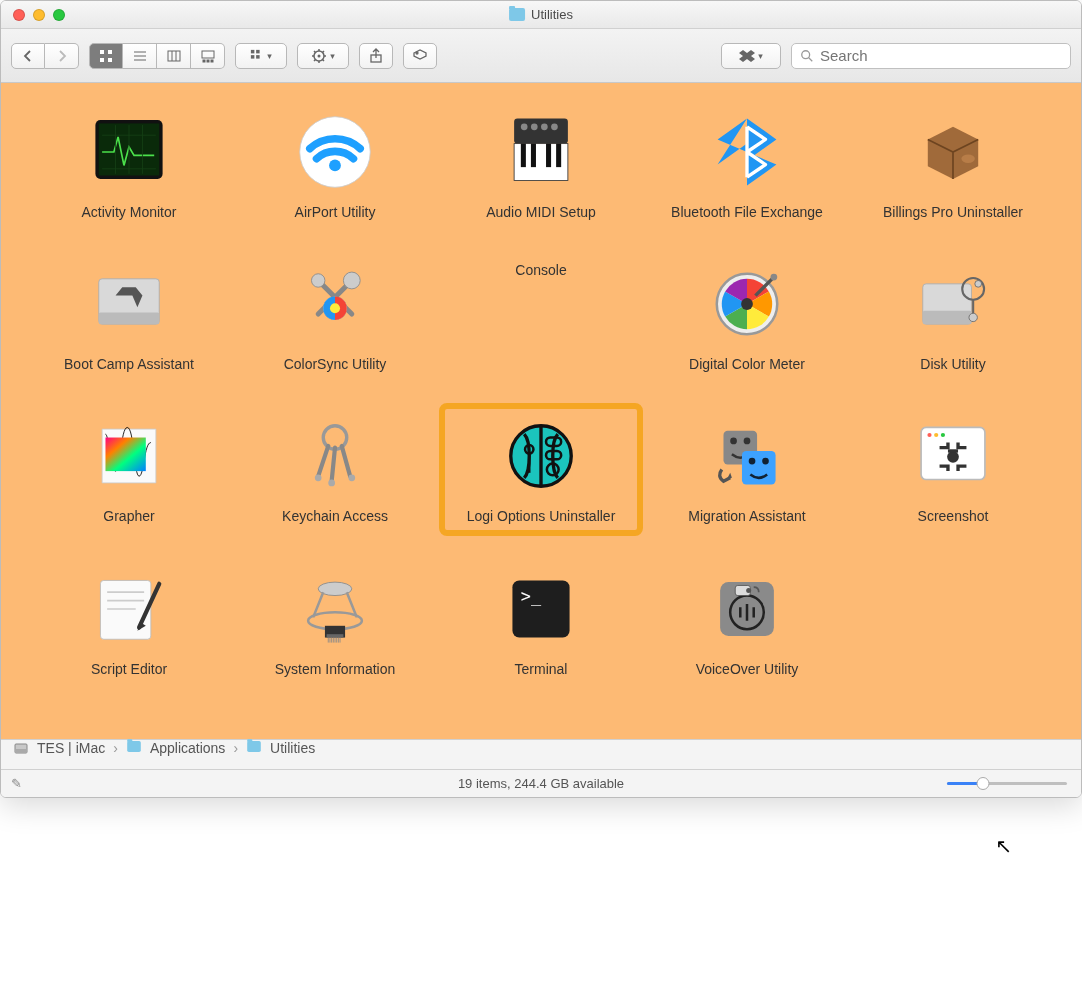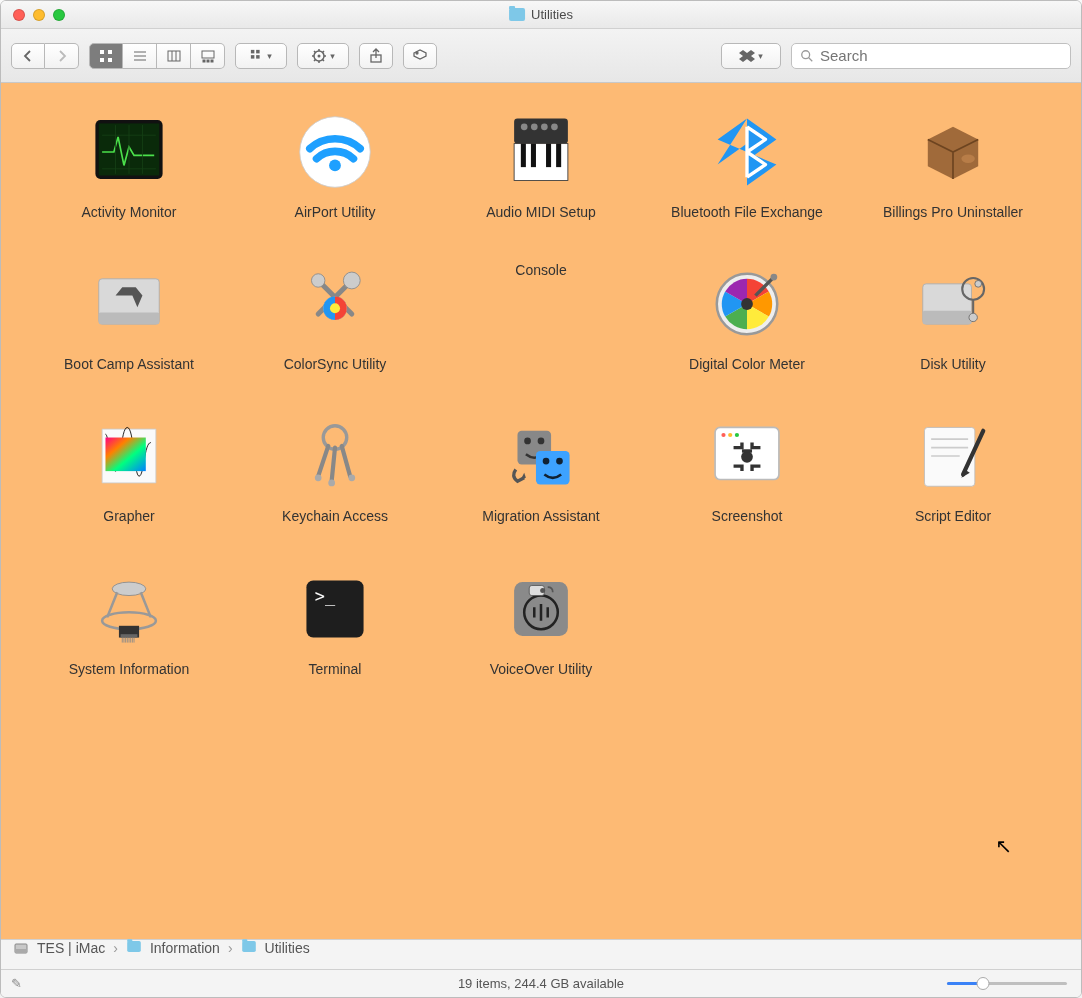--- a/index.html
+++ b/index.html
@@ -5,21 +5,21 @@
   * { box-sizing: border-box; margin: 0; padding: 0; }
   body {
     font-family: -apple-system, "Helvetica Neue", Helvetica, Arial, sans-serif;
     background: #fff;
     width: 1082px;
     height: 998px;
     overflow: hidden;
   }
   .window {
     width: 1082px;
-    height: 998px;
+    height: 798px;
     display: flex;
     flex-direction: column;
     border: 1px solid #bcbcbc;
     border-radius: 6px;
     box-shadow: 0 8px 30px rgba(0,0,0,.15);
     overflow: hidden;
   }
   
   .titlebar {
     height: 28px;
@@ -406,20 +406,34 @@
             <svg class="appicon" viewBox="0 0 100 100">
               <circle cx="50" cy="28" r="14" fill="none" stroke="#999" stroke-width="4"></circle>
               <path d="M42 38 30 74M50 40l-4 40M58 38l10 36" stroke="#888" stroke-width="5" stroke-linecap="round"></path>
               <circle cx="30" cy="76" r="4" fill="#aaa"></circle>
               <circle cx="46" cy="82" r="4" fill="#aaa"></circle>
               <circle cx="70" cy="76" r="4" fill="#aaa"></circle>
             </svg>
           </div>
           <div class="label">Keychain Access</div>
         </div>
+        <div class="item highlight">
+          <div class="icon-box">
+            <svg class="appicon" viewBox="0 0 100 100">
+              <circle cx="50" cy="50" r="36" fill="#1bc4bd" stroke="#111" stroke-width="4"></circle>
+              <path d="M50 14v72M30 24c8 8 8 44 0 52M70 24c-8 8-8 44 0 52" stroke="#111" stroke-width="4" fill="none"></path>
+              <rect x="56" y="28" width="18" height="10" rx="5" fill="none" stroke="#111" stroke-width="3"></rect>
+              <rect x="56" y="44" width="18" height="10" rx="5" fill="none" stroke="#111" stroke-width="3"></rect>
+              <circle cx="64" cy="66" r="7" fill="none" stroke="#111" stroke-width="3"></circle>
+              <circle cx="36" cy="42" r="5" fill="none" stroke="#111" stroke-width="3"></circle>
+              <line x1="36" y1="48" x2="36" y2="70" stroke="#111" stroke-width="3"></line>
+            </svg>
+          </div>
+          <div class="label">Logi Options Uninstaller</div>
+        </div>
         <div class="item">
           <div class="icon-box">
             <svg class="appicon" viewBox="0 0 100 100">
               <rect x="22" y="20" width="40" height="40" rx="5" fill="#888"></rect>
               <circle cx="34" cy="32" r="4" fill="#333"></circle>
               <circle cx="50" cy="32" r="4" fill="#333"></circle>
               <path d="M32 48q10 8 20 0" stroke="#333" stroke-width="3" fill="none"></path>
               <rect x="44" y="44" width="40" height="40" rx="5" fill="#3da2ff"></rect>
               <circle cx="56" cy="56" r="4" fill="#123"></circle>
               <circle cx="72" cy="56" r="4" fill="#123"></circle>
@@ -506,21 +520,21 @@
   <div class="pathbar">
     <span>
       <svg width="16" height="16" viewBox="0 0 16 16">
           <rect x="2" y="4" width="12" height="9" rx="1" fill="#c8c8c8" stroke="#888"></rect>
           <rect x="2" y="9" width="12" height="4" rx="1" fill="#aaa"></rect>
         </svg>
     </span>
     <span>TES | iMac</span>
     <span class="pathsep">›</span>
     <span class="folder-mini" style="transform:scale(.85)"></span>
-    <span>Information</span>
+    <span>Applications</span>
     <span class="pathsep">›</span>
     <span class="folder-mini" style="transform:scale(.85)"></span>
     <span>Utilities</span>
   </div>
 
   <div class="statusbar">
     <span class="status-left">✎</span>
     <span>19 items, 244.4 GB available</span>
     <div class="slider">
       <div class="slider-track">

